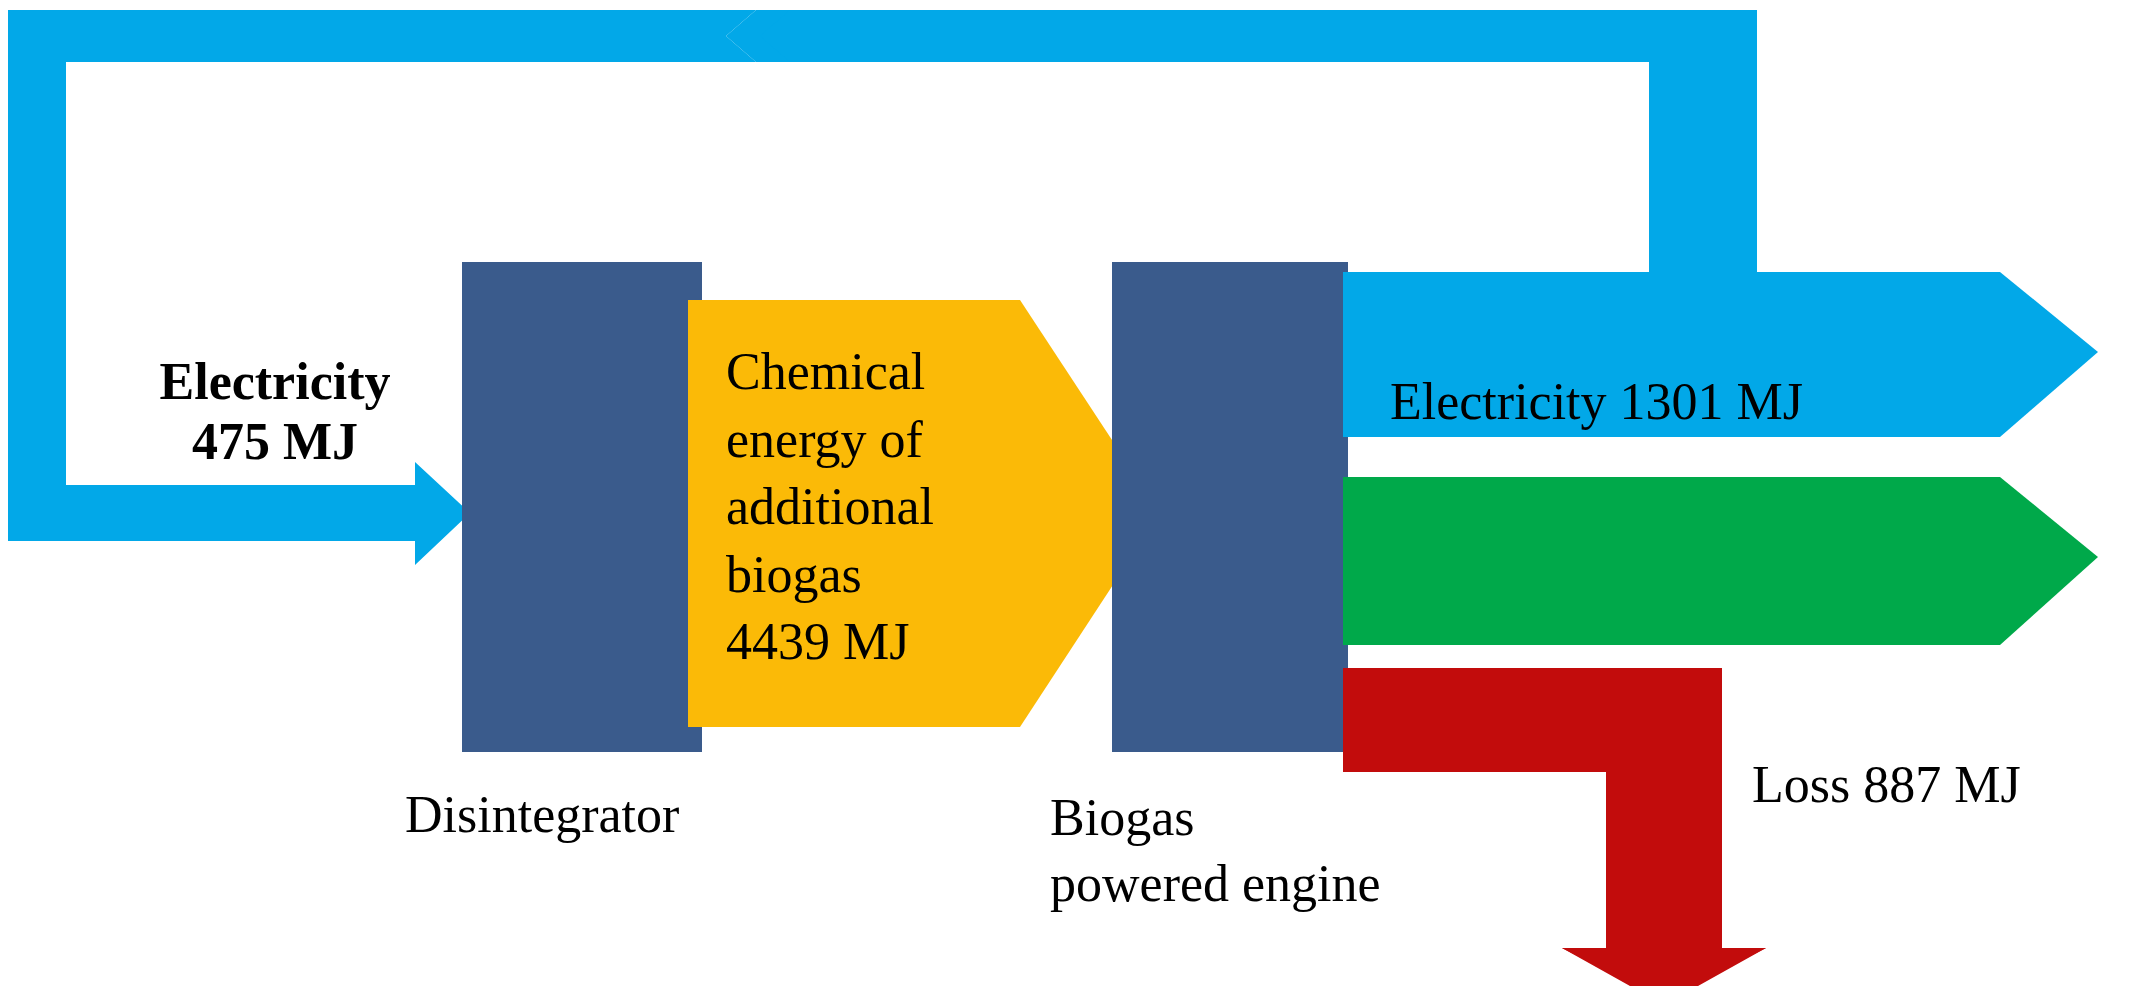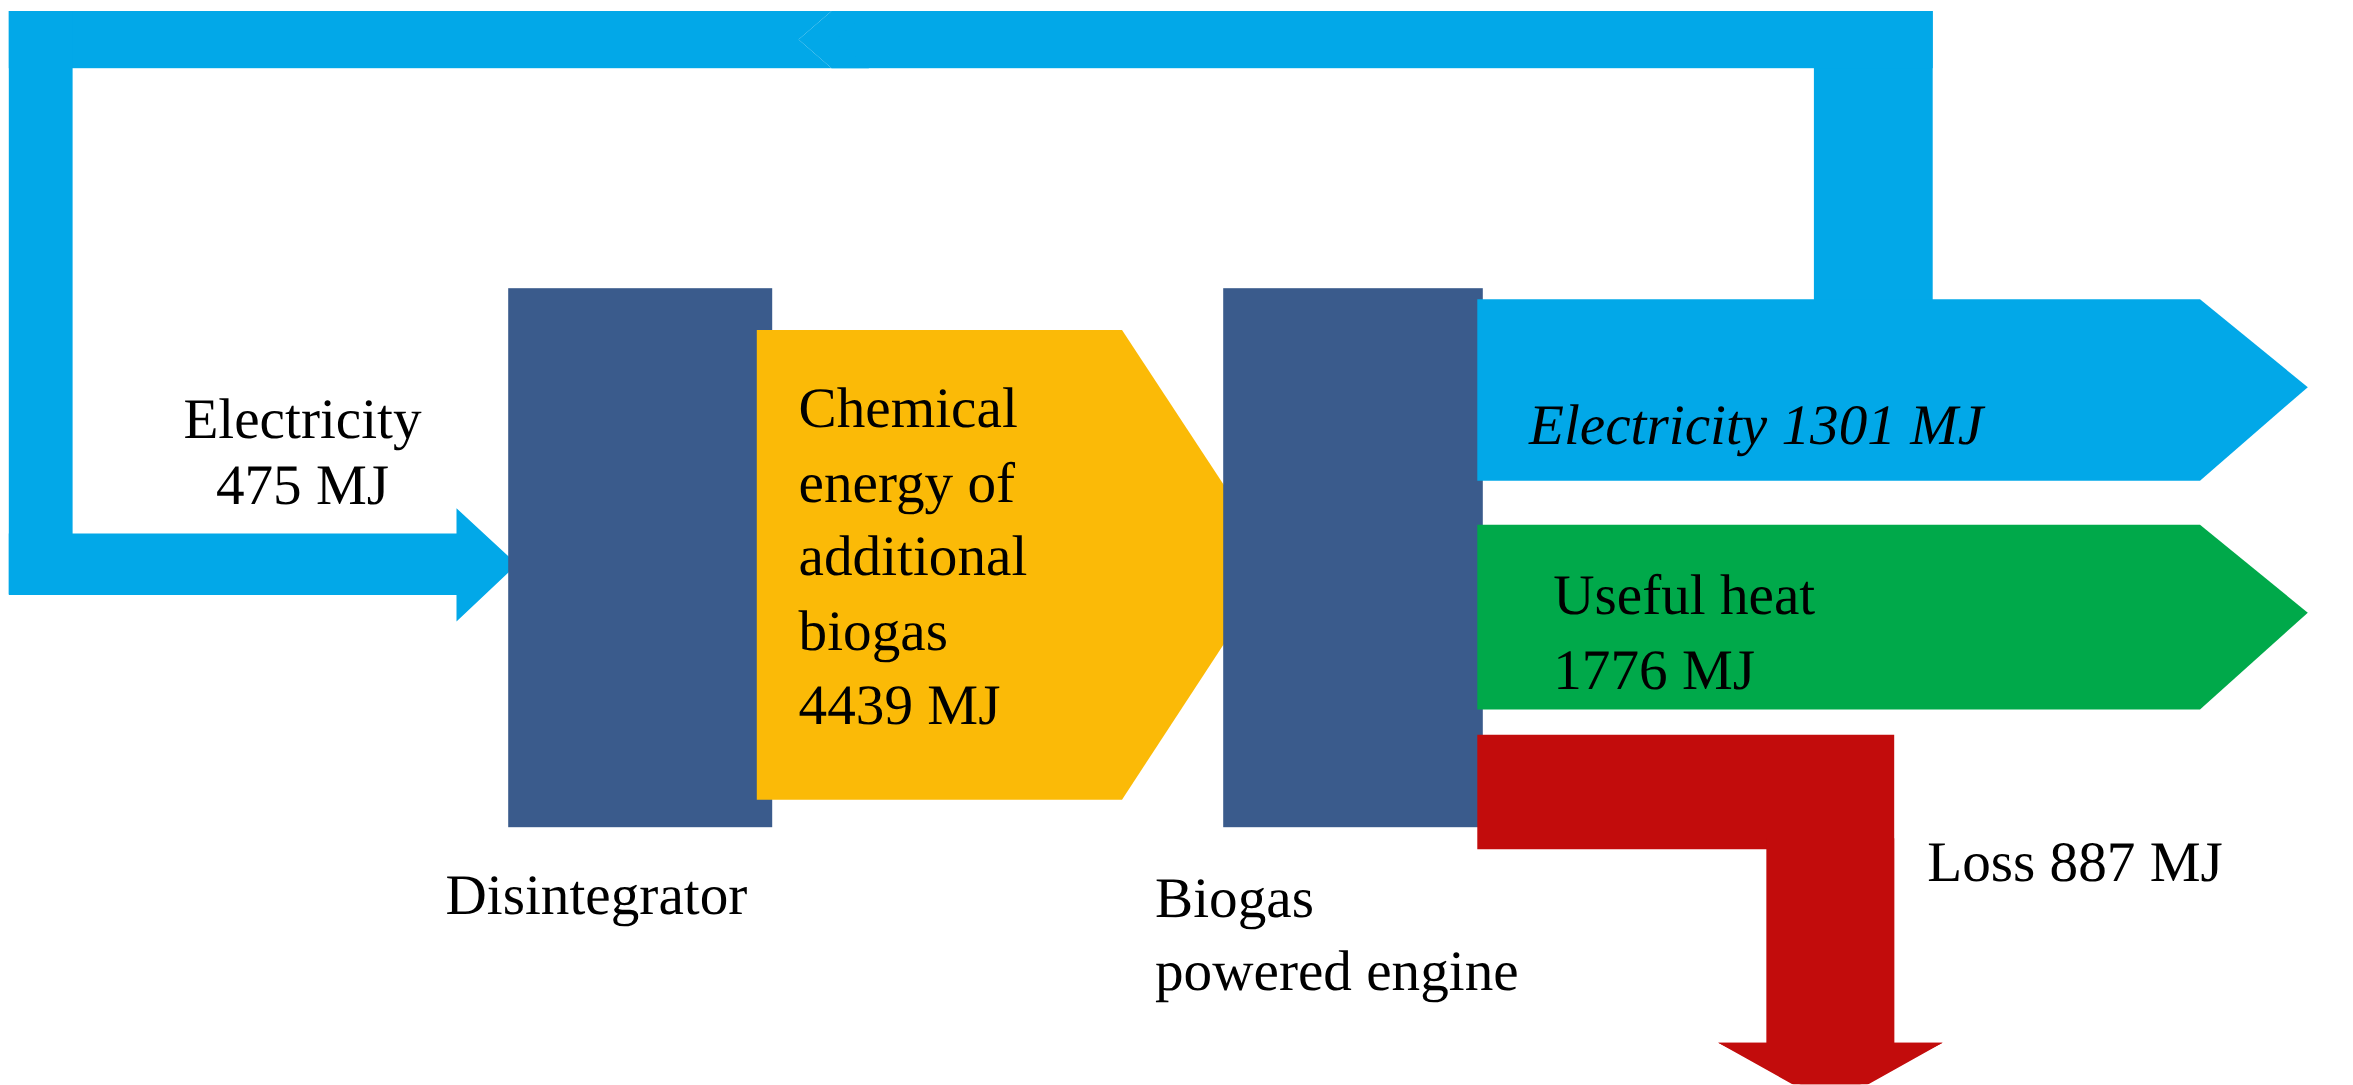--- a/index.html
+++ b/index.html
@@ -31,37 +31,37 @@
     white-space: pre-line;
     line-height: 1.16;
     font-weight: 400;
   }
   .label-electricity-in {
     left: 110px;
     top: 352px;
     width: 330px;
     text-align: center;
     font-size: 52px;
+    font-weight: bold;
   }
   .label-chemical {
     left: 702px;
     top: 338px;
     width: 300px;
     text-align: left;
     font-size: 52px;
     line-height: 1.30;
     margin-left: 24px;
   }
   .label-electricity-out {
     left: 1390px;
-    top: 358px;
+    top: 372px;
     width: 640px;
     text-align: left;
     font-size: 52px;
-    font-style: italic;
   }
   .label-useful-heat {
     left: 1412px;
     top: 508px;
     width: 600px;
     text-align: left;
     font-size: 52px;
     line-height: 1.30;
   }
   .label-loss {
@@ -131,22 +131,20 @@
 475 MJ</div>
 
   <div class="flow-label label-chemical">Chemical
 energy of
 additional
 biogas
 4439 MJ</div>
 
   <div class="flow-label label-electricity-out">Electricity 1301 MJ</div>
 
-  <div class="flow-label label-useful-heat">Useful heat
-1776 MJ</div>
 
   <div class="flow-label label-loss">Loss 887 MJ</div>
 
   <div class="flow-label label-disintegrator">Disintegrator</div>
 
   <div class="flow-label label-biogas-engine">Biogas
 powered engine</div>
 
 </div>
 

